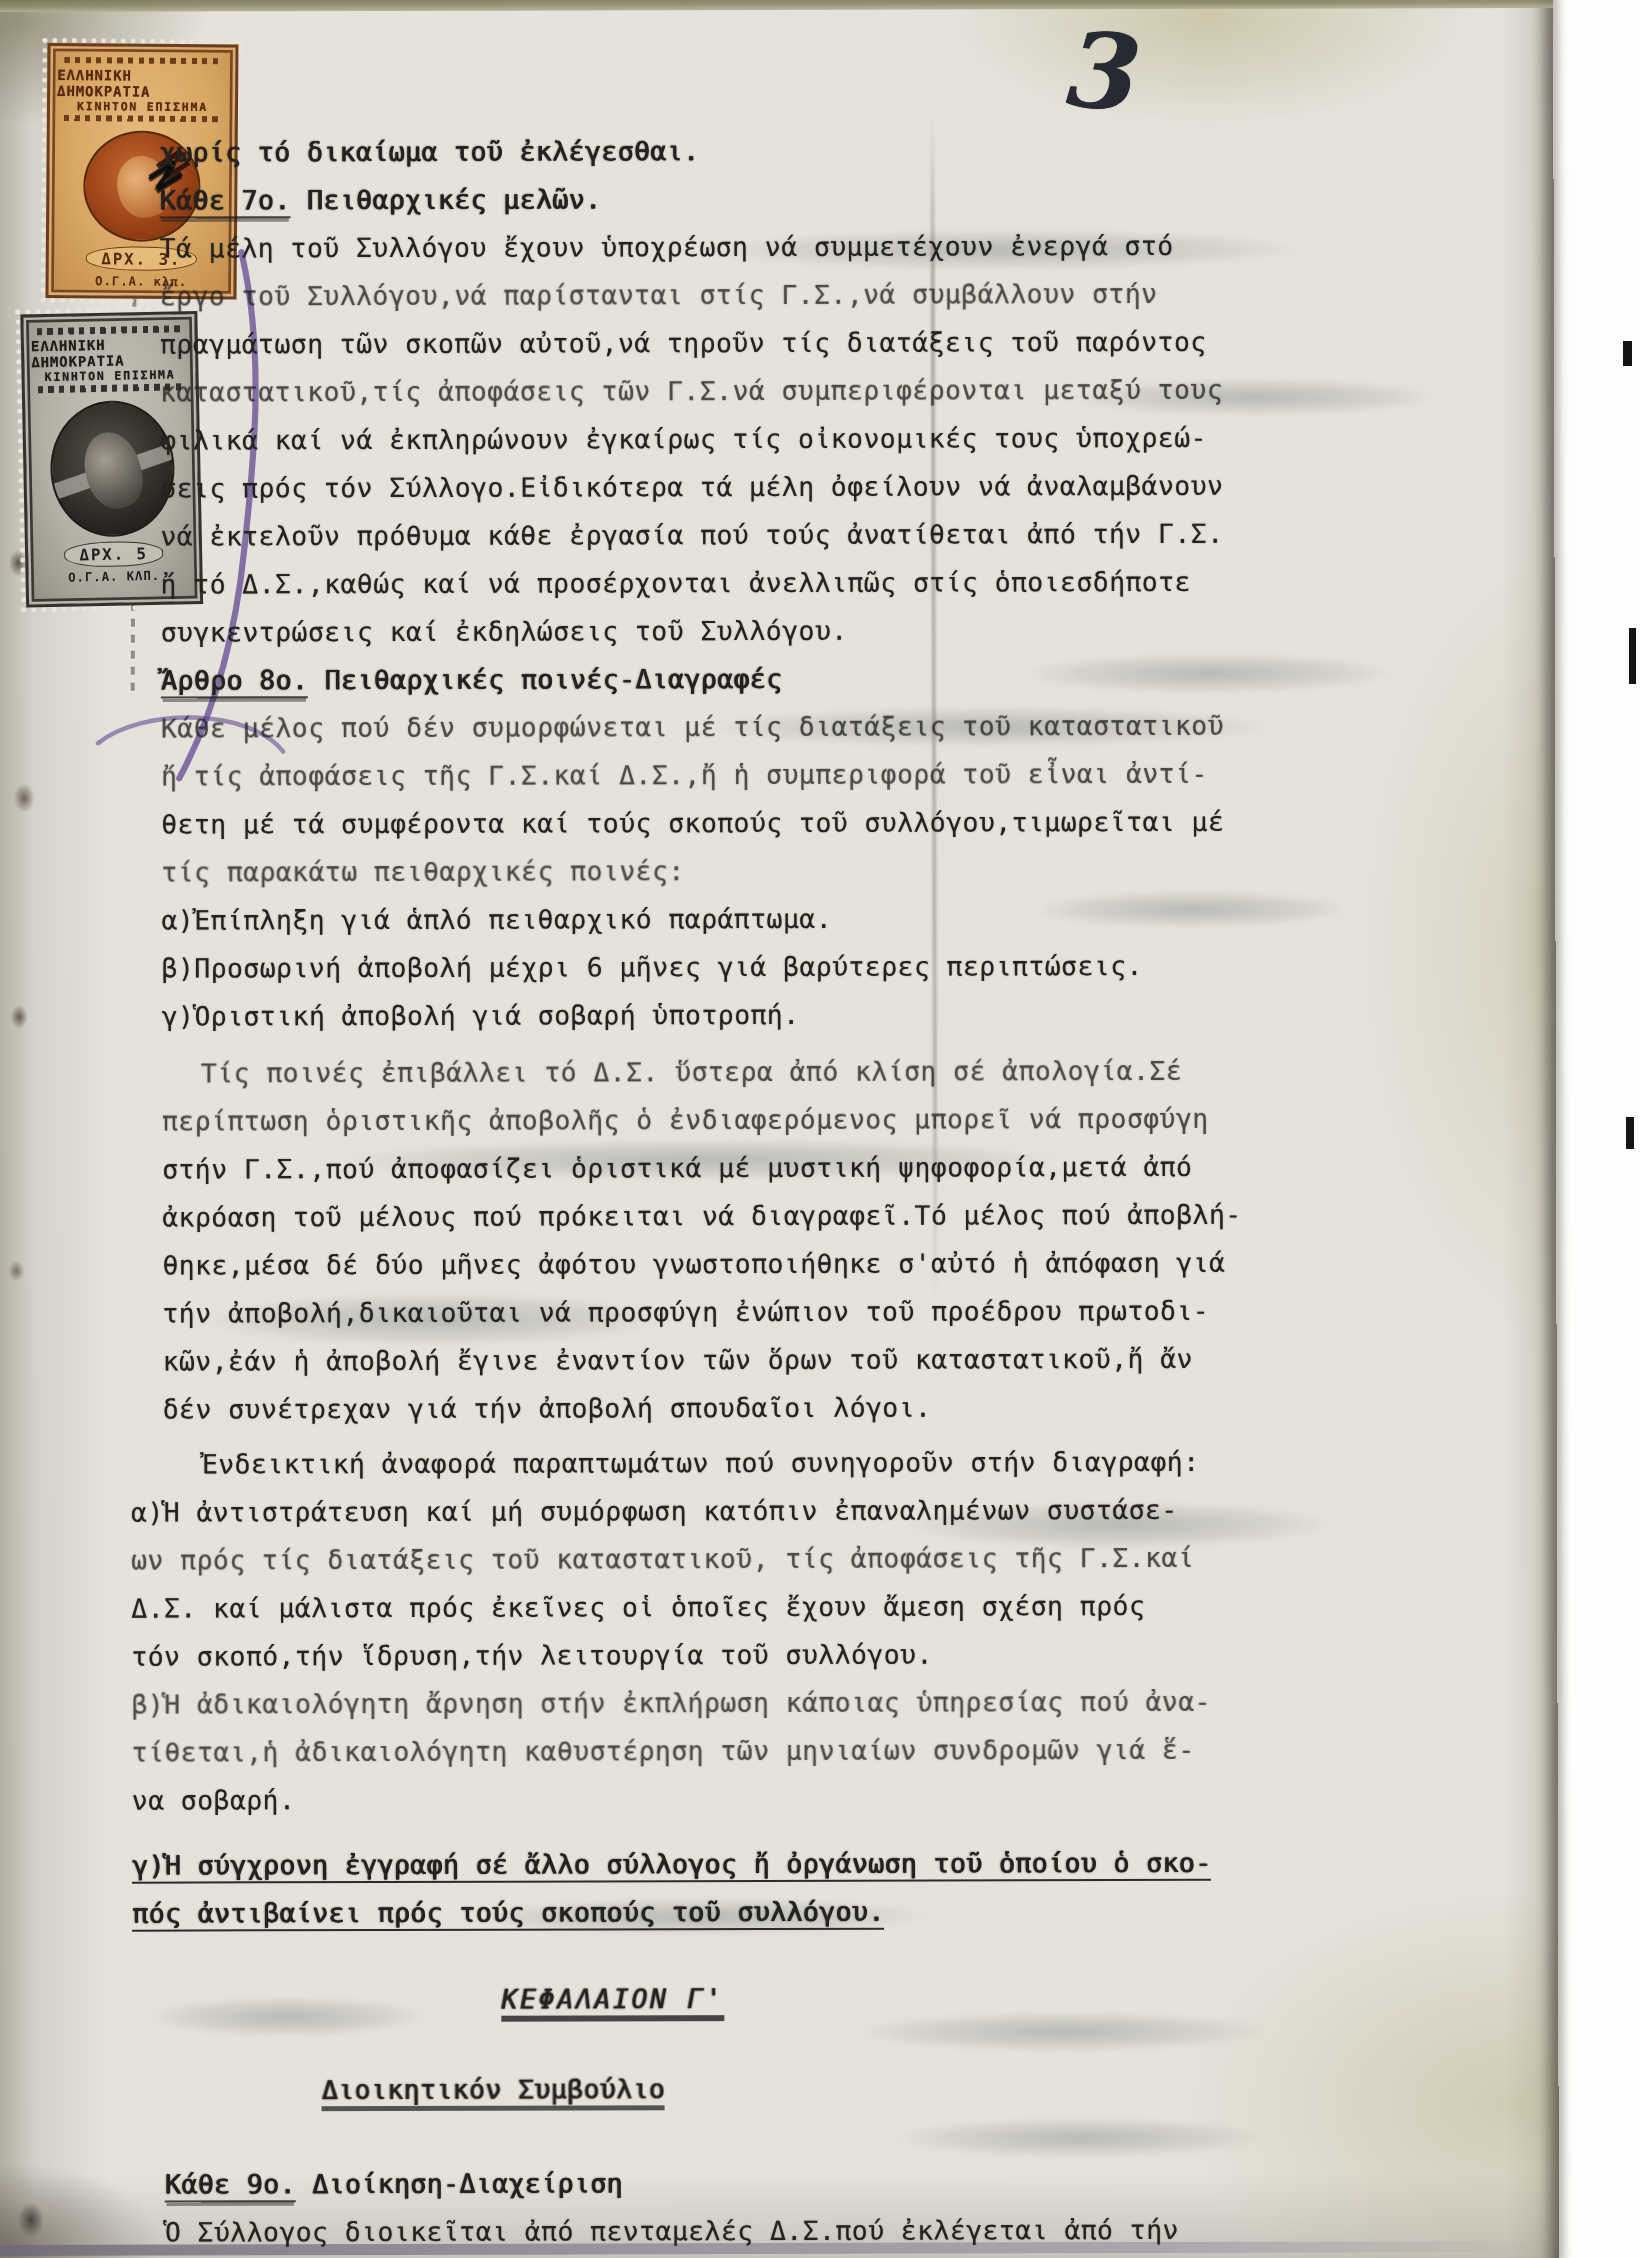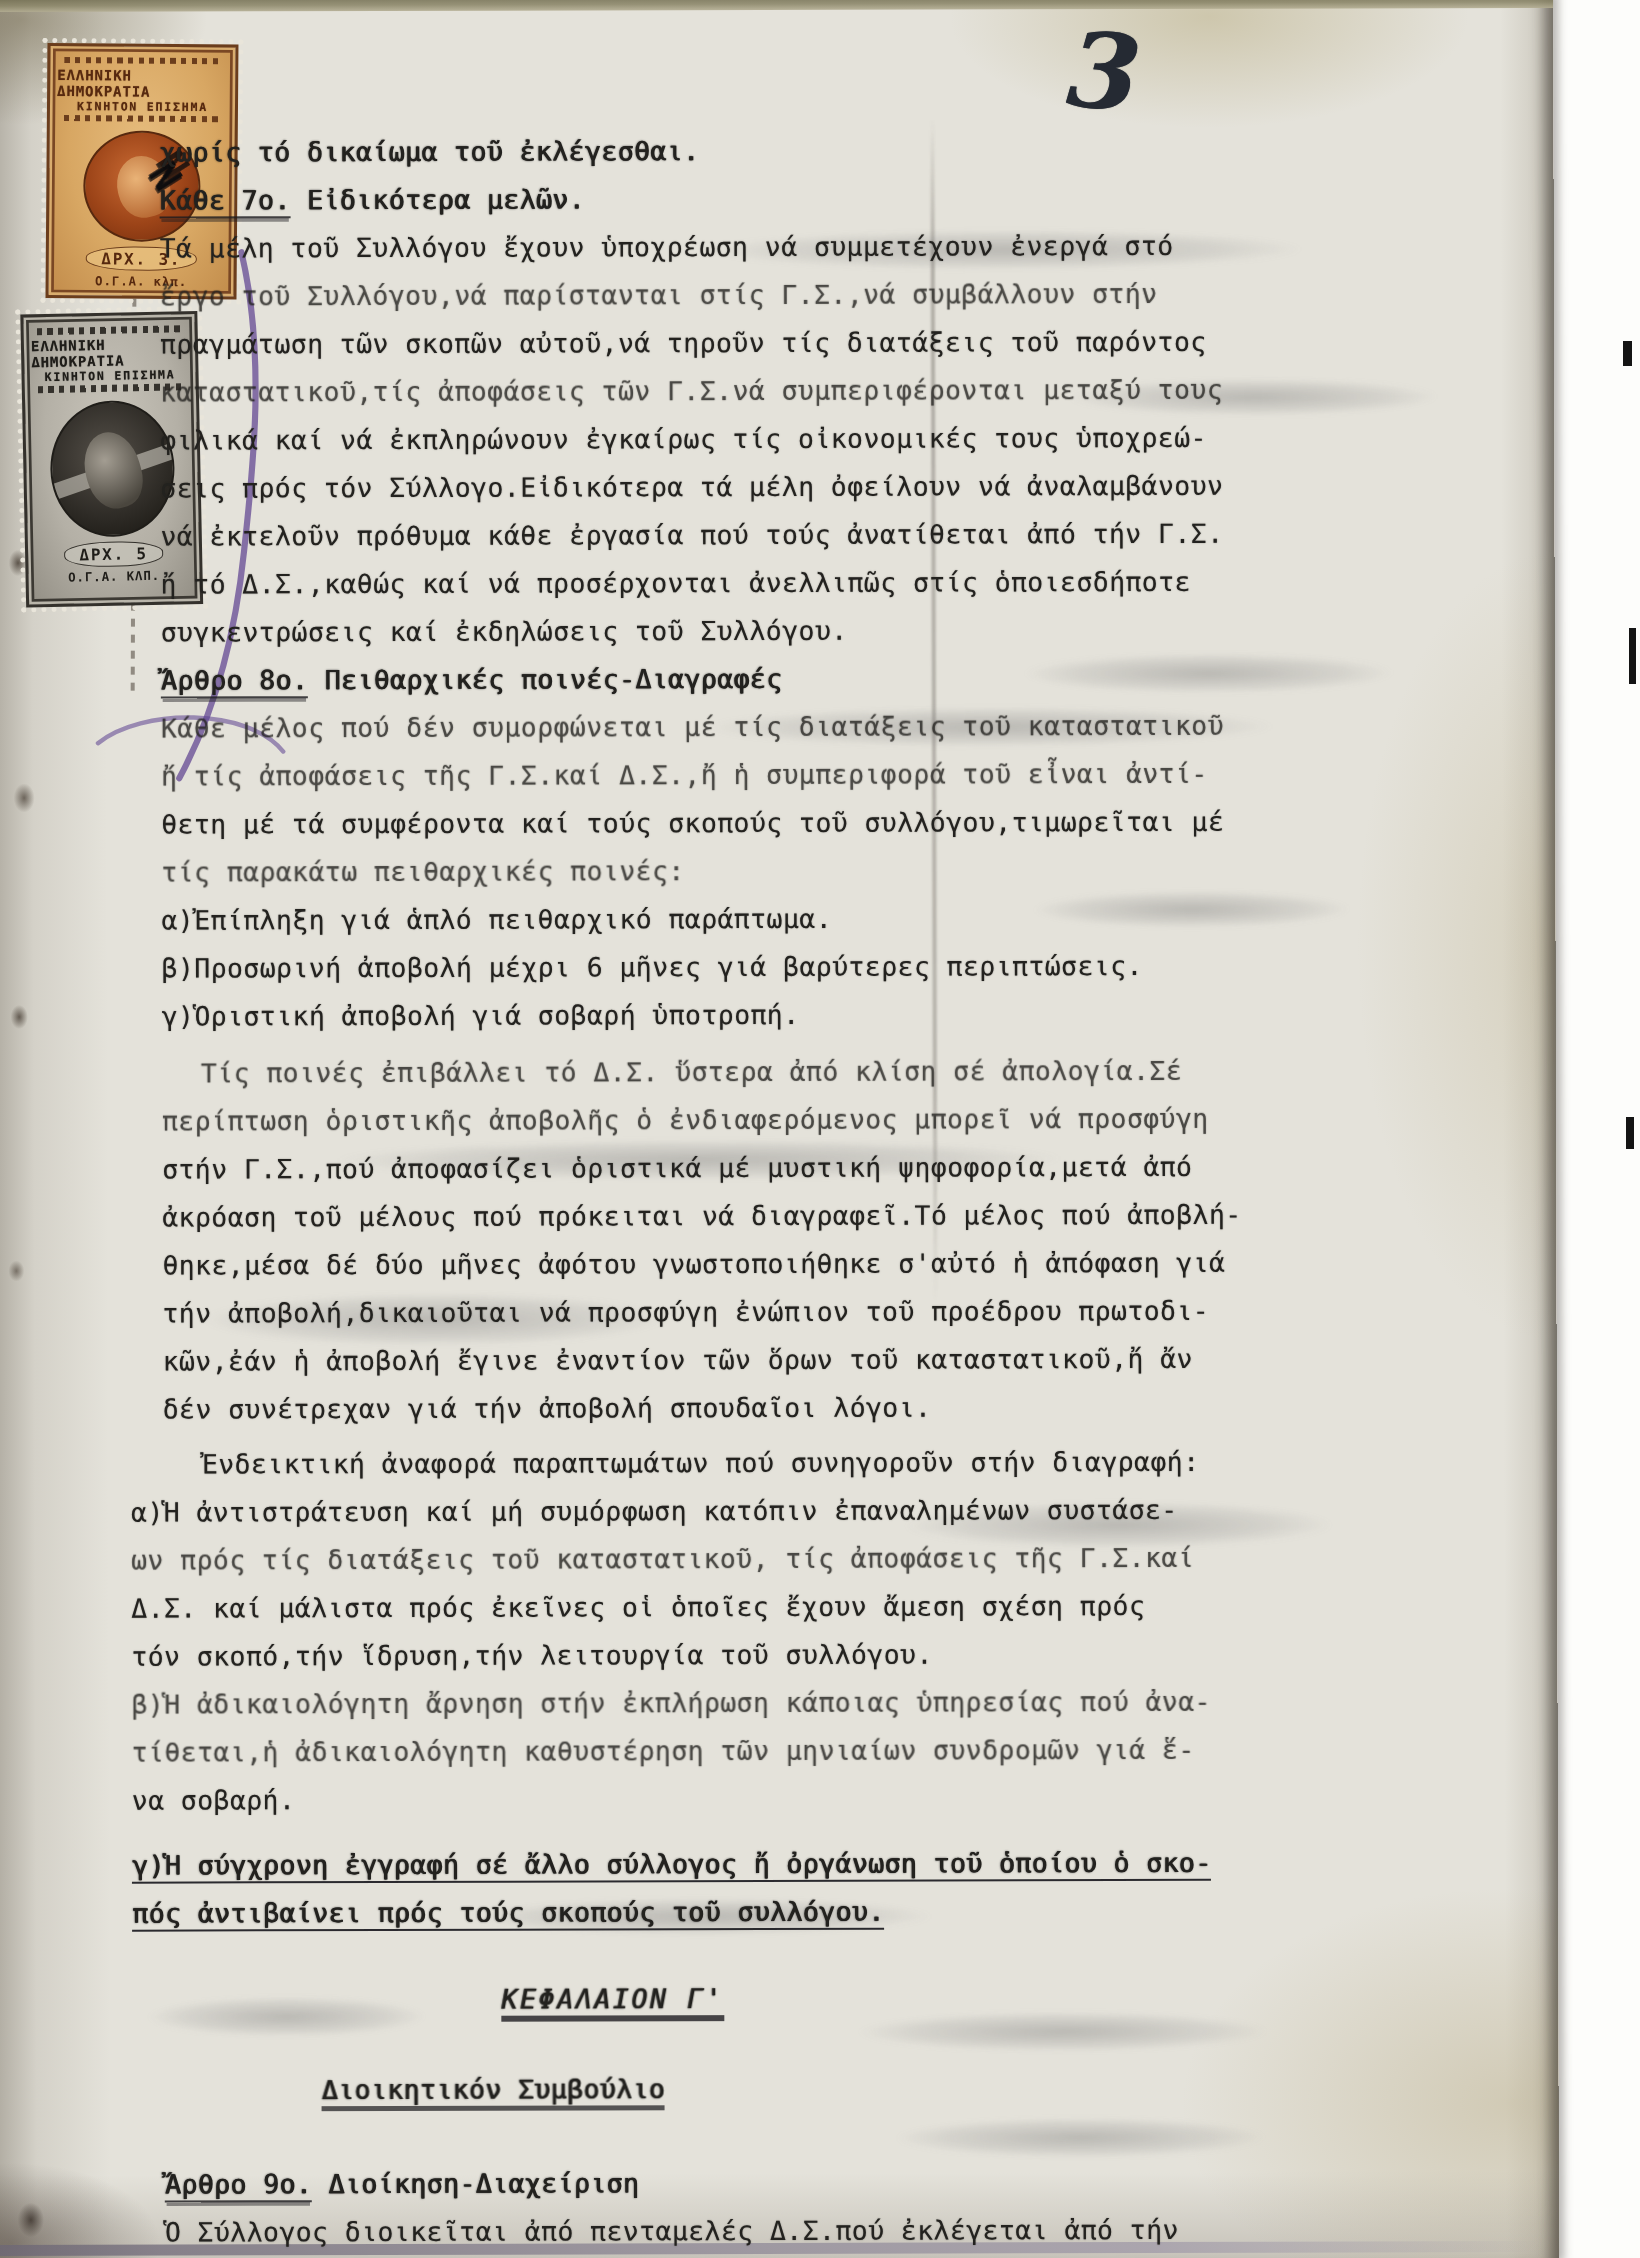--- a/index.html
+++ b/index.html
@@ -152,21 +152,21 @@
       </div>
     </div>
 
     <svg class="cancel-svg" width="459" height="847" viewBox="0 0 520 960">
       <path d="M284,290 C312,410 296,540 286,630 C276,724 252,812 212,886" fill="none" stroke="#5b3f8f" stroke-width="7" stroke-linecap="round" opacity="0.7"></path>
       <path d="M120,846 C170,806 290,806 330,856" fill="none" stroke="#5b3f8f" stroke-width="5" stroke-linecap="round" opacity="0.55"></path>
     </svg>
 
     <div class="doc" id="doc-lines">
         <div class="line dark"><span>χωρίς τό δικαίωμα τοῦ ἐκλέγεσθαι.</span></div>
-        <div class="line art dark"><span class="u">Κάθε 7ο.</span><span> Εἰδικότερα μελῶν.</span></div>
+        <div class="line art dark"><span class="u">Κάθε 7ο.</span><span> Πειθαρχικές μελῶν.</span></div>
         <div class="line"><span>Τά μέλη τοῦ Συλλόγου ἔχουν ὑποχρέωση νά συμμετέχουν ἐνεργά στό</span></div>
         <div class="line light"><span>ἔργο τοῦ Συλλόγου,νά παρίστανται στίς Γ.Σ.,νά συμβάλλουν στήν</span></div>
         <div class="line"><span>πραγμάτωση τῶν σκοπῶν αὐτοῦ,νά τηροῦν τίς διατάξεις τοῦ παρόντος</span></div>
         <div class="line light"><span>καταστατικοῦ,τίς ἀποφάσεις τῶν Γ.Σ.νά συμπεριφέρονται μεταξύ τους</span></div>
         <div class="line"><span>φιλικά καί νά ἐκπληρώνουν ἐγκαίρως τίς οἰκονομικές τους ὑποχρεώ-</span></div>
         <div class="line"><span>σεις πρός τόν Σύλλογο.Εἰδικότερα τά μέλη ὀφείλουν νά ἀναλαμβάνουν</span></div>
         <div class="line"><span>νά ἐκτελοῦν πρόθυμα κάθε ἐργασία πού τούς ἀνατίθεται ἀπό τήν Γ.Σ.</span></div>
         <div class="line"><span>ἤ τό Δ.Σ.,καθώς καί νά προσέρχονται ἀνελλιπῶς στίς ὁποιεσδήποτε</span></div>
         <div class="line"><span>συγκεντρώσεις καί ἐκδηλώσεις τοῦ Συλλόγου.</span></div>
         <div class="line art dark"><span class="u">Ἄρθρο 8ο.</span><span> Πειθαρχικές ποινές-Διαγραφές</span></div>
@@ -190,21 +190,21 @@
         <div class="line ml2 light"><span>ων πρός τίς διατάξεις τοῦ καταστατικοῦ, τίς ἀποφάσεις τῆς Γ.Σ.καί</span></div>
         <div class="line ml2"><span>Δ.Σ. καί μάλιστα πρός ἐκεῖνες οἱ ὁποῖες ἔχουν ἄμεση σχέση πρός</span></div>
         <div class="line ml2"><span>τόν σκοπό,τήν ἵδρυση,τήν λειτουργία τοῦ συλλόγου.</span></div>
         <div class="line ml2 light"><span>β)Ἡ ἀδικαιολόγητη ἄρνηση στήν ἐκπλήρωση κάποιας ὑπηρεσίας πού ἀνα-</span></div>
         <div class="line ml2 light"><span>τίθεται,ἡ ἀδικαιολόγητη καθυστέρηση τῶν μηνιαίων συνδρομῶν γιά ἕ-</span></div>
         <div class="line ml2"><span>να σοβαρή.</span></div>
         <div class="line ml2 uw dark g36"><span class="u">γ)Ἡ σύγχρονη ἐγγραφή σέ ἄλλο σύλλογος ἤ ὀργάνωση τοῦ ὁποίου ὁ σκο-</span></div>
         <div class="line ml2 uw dark"><span class="u">πός ἀντιβαίνει πρός τούς σκοπούς τοῦ συλλόγου.</span></div>
         <div class="line center dark g38"><span class="u">ΚΕΦΑΛΑΙΟΝ Γ'</span></div>
         <div class="line sub dark g39"><span class="u">Διοικητικόν Συμβούλιο</span></div>
-        <div class="line art dark g40"><span class="u">Ἄρθρο 9ο.</span><span> Διοίκηση-Διαχείριση</span></div>
+        <div class="line art dark g40"><span class="u">Κάθε 9ο.</span><span> Διοίκηση-Διαχείριση</span></div>
         <div class="line"><span>Ὁ Σύλλογος διοικεῖται ἀπό πενταμελές Δ.Σ.πού ἐκλέγεται ἀπό τήν</span></div>
         <div class="line light"><span>Γ.Σ. μέ μυστική ψηφοφορία γιά διετῆ θητεία.Τό πρῶτο Δ.Σ. θά ἐκλε-</span></div>
       </div>
   </div>
 
   <div class="tick" style="left:1623px;top:341px;width:8.8px;height:25px;"></div>
   <div class="tick" style="left:1629px;top:628px;width:7px;height:56px;"></div>
   <div class="tick" style="left:1626px;top:1117px;width:8px;height:32px;"></div>
 </div>
 

